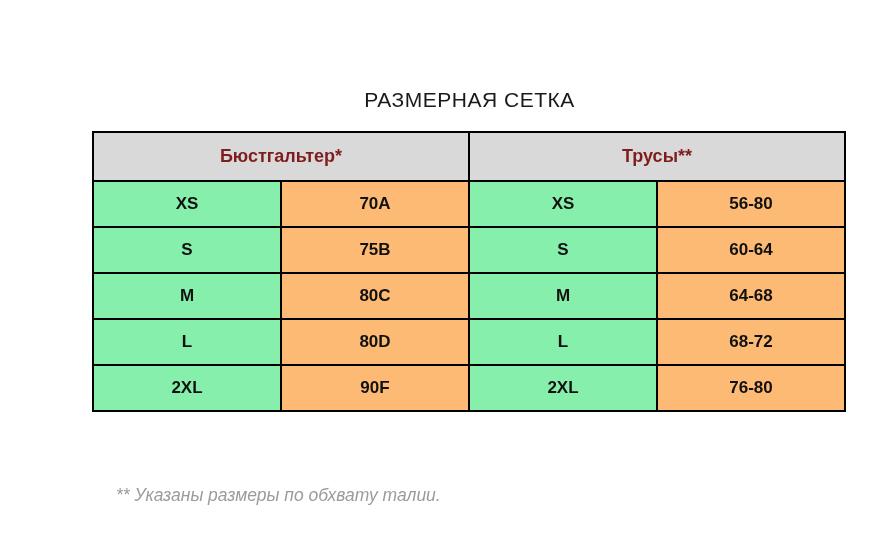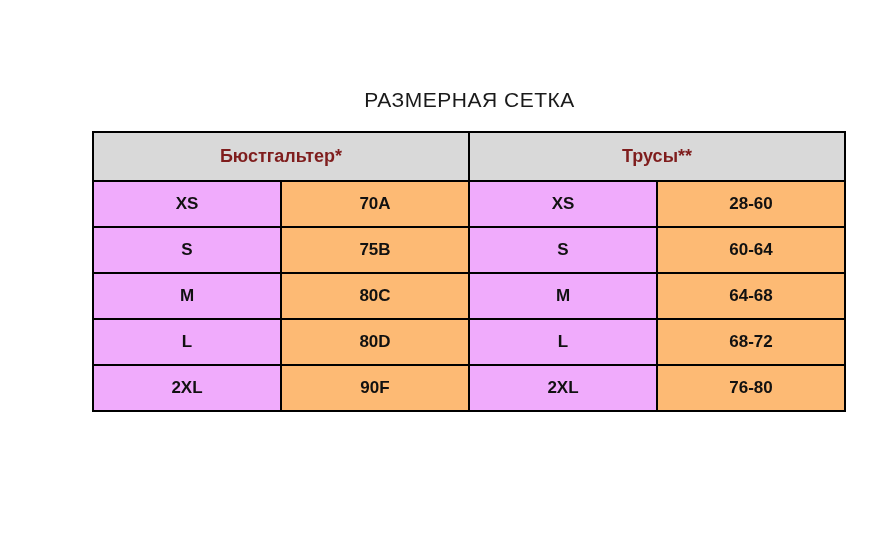--- a/index.html
+++ b/index.html
@@ -44,21 +44,21 @@
     background: #d9d9d9;
     font-size: 18px;
     font-weight: 700;
     color: #7f1d1d;
   }
   table.size-table td {
     height: 42px;
     font-size: 17px;
   }
   td.size-cell {
-    background: #f0abfc;
+    background: #86efac;
     font-weight: 700;
     font-size: 16px;
   }
   td.value-cell {
     background: #fdba74;
     font-weight: 700;
   }
   .footnotes {
     position: absolute;
     left: 68px;
@@ -88,21 +88,21 @@
       <tr>
         <th colspan="2">Бюстгальтер*</th>
         <th colspan="2">Трусы**</th>
       </tr>
     </thead>
     <tbody>
       <tr>
         <td class="size-cell">XS</td>
         <td class="value-cell">70A</td>
         <td class="size-cell">XS</td>
-        <td class="value-cell">28-60</td>
+        <td class="value-cell">56-80</td>
       </tr>
       <tr>
         <td class="size-cell">S</td>
         <td class="value-cell">75B</td>
         <td class="size-cell">S</td>
         <td class="value-cell">60-64</td>
       </tr>
       <tr>
         <td class="size-cell">M</td>
         <td class="value-cell">80C</td>
@@ -118,15 +118,16 @@
       <tr>
         <td class="size-cell">2XL</td>
         <td class="value-cell">90F</td>
         <td class="size-cell">2XL</td>
         <td class="value-cell">76-80</td>
       </tr>
     </tbody>
   </table>
 
   <div class="footnotes">
+    <div>** Указаны размеры по обхвату талии.</div>
   </div>
 
 </div>
 
 </body></html>

